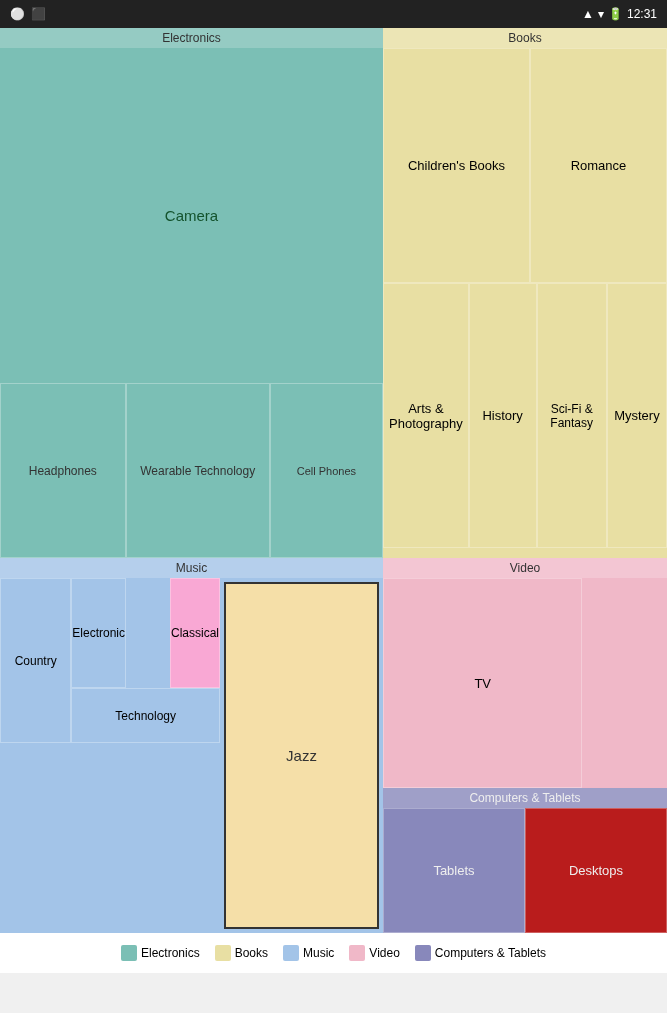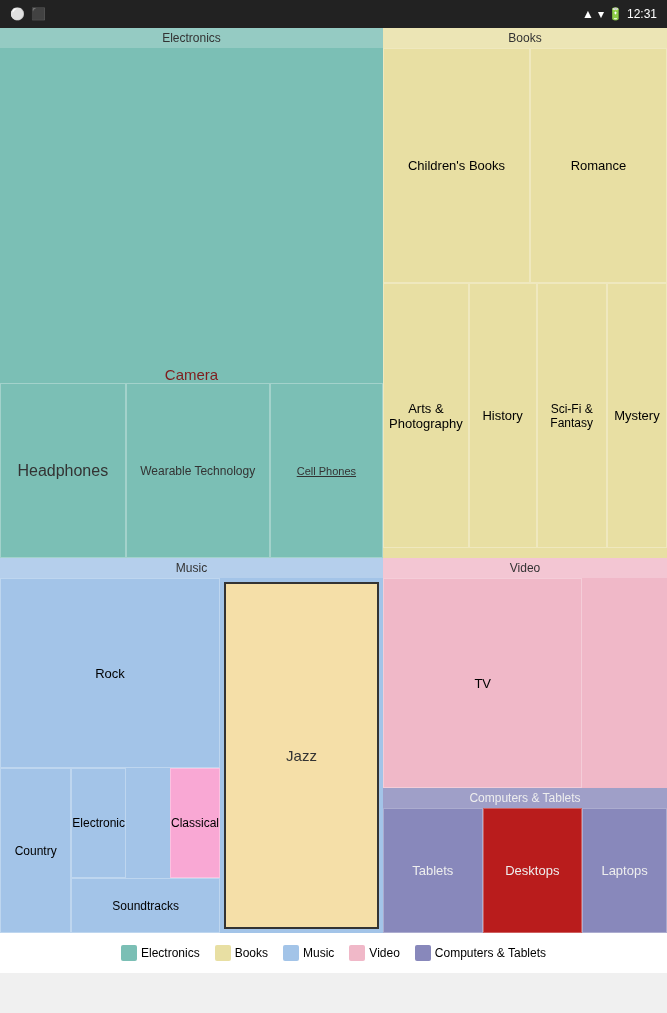--- a/index.html
+++ b/index.html
@@ -35,24 +35,24 @@
 
     .electronics-section {
       background: #7bbfb5;
       display: flex;
       flex-direction: column;
     }
 
     .electronics-camera {
       flex: 1;
       display: flex;
-      align-items: flex-end;
+      align-items: center;
       justify-content: center;
       font-size: 15px;
-      color: #7f1d1d;
+      color: #14532d;
     }
 
     .electronics-bottom {
       display: flex;
       height: 175px;
     }
 
     .cell {
       display: flex;
       align-items: center;
@@ -68,21 +68,20 @@
     }
 
     .wearable-cell {
       background: #7bbfb5;
       flex: 1.15;
     }
 
     .cellphones-cell {
       background: #7bbfb5;
       flex: 0.9;
-      text-decoration: underline;
     }
 
     
     .music-section {
       background: #a3c4e8;
       display: flex;
       flex-direction: column;
     }
 
     .music-inner {
@@ -381,54 +380,51 @@
 
   <div class="left-col">
 
     <div class="electronics-section" style="height: 530px;">
       <div class="section-header">Electronics</div>
       <div class="electronics-camera">
         <span>Camera</span>
       </div>
       <div class="electronics-bottom">
         <div class="cell headphones-cell">
-          <span style="font-size:16px;text-align:center;padding:4px;">Headphones</span>
+          <span style="font-size:12px;text-align:center;padding:4px;">Headphones</span>
         </div>
         <div class="cell wearable-cell">
           <span style="font-size:12px;text-align:center;padding:4px;">Wearable Technology</span>
         </div>
         <div class="cell cellphones-cell">
           <span style="font-size:11px;text-align:center;padding:4px;">Cell Phones</span>
         </div>
       </div>
     </div>
 
     <div class="music-section" style="flex:1;">
       <div class="section-header">Music</div>
       <div class="music-inner">
 
         <div class="music-left">
-          <div class="rock-cell">
-            <span>Rock</span>
-          </div>
           <div class="music-bottom-left">
             <div class="country-cell">
               <span style="font-size:12px;">Country</span>
             </div>
             <div style="display:flex;flex-direction:column;flex:1.2;">
               <div style="display:flex;flex:1;">
                 <div class="electronic-cell">
                   <span>Electronic</span>
                 </div>
                 <div class="classical-cell">
                   <span>Classical</span>
                 </div>
               </div>
               <div class="soundtracks-cell">
-                <span>Soundtracks</span>
+                <span>Technology</span>
               </div>
             </div>
           </div>
         </div>
 
         <div class="jazz-cell">
           <span>Jazz</span>
         </div>
       </div>
     </div>
@@ -478,23 +474,20 @@
 
     <div class="computers-section" style="flex:1;">
       <div class="section-header" style="color:#eee;">Computers &amp; Tablets</div>
       <div class="computers-inner">
         <div class="tablets-cell">
           <span>Tablets</span>
         </div>
         <div class="desktops-cell">
           <span>Desktops</span>
         </div>
-        <div class="laptops-cell">
-          <span>Laptops</span>
-        </div>
       </div>
     </div>
 
   </div>
 
 </div>
 
 <div class="legend">
   <div class="legend-item">
     <div class="legend-color" style="background:#7bbfb5;"></div>

